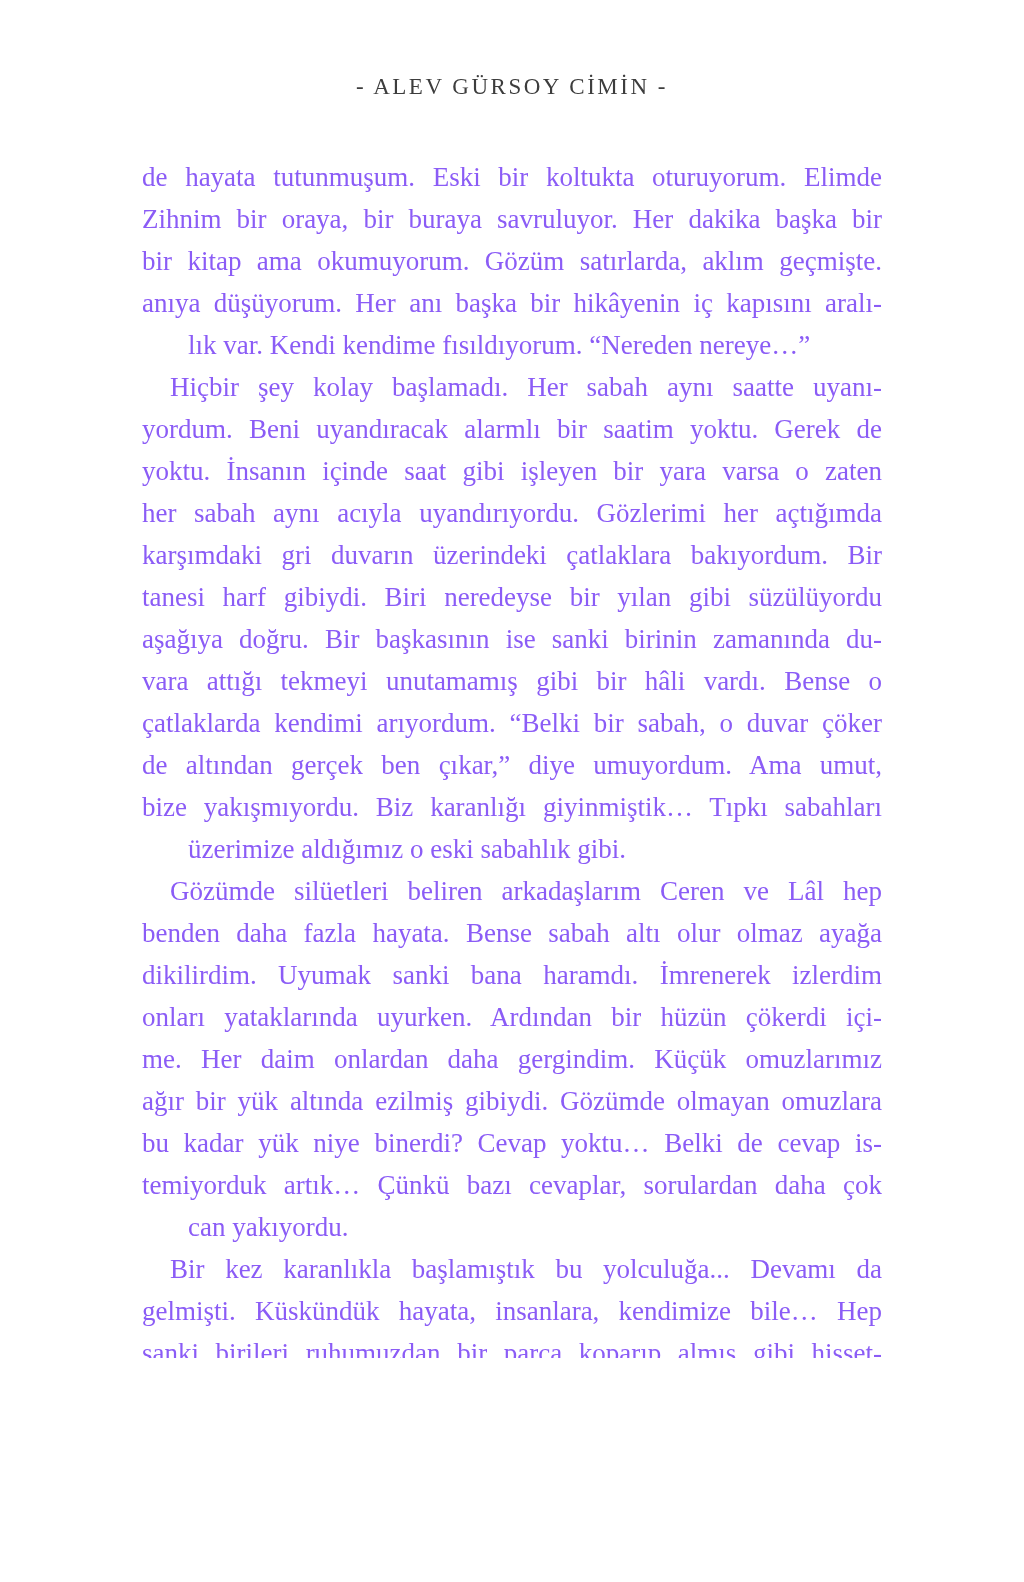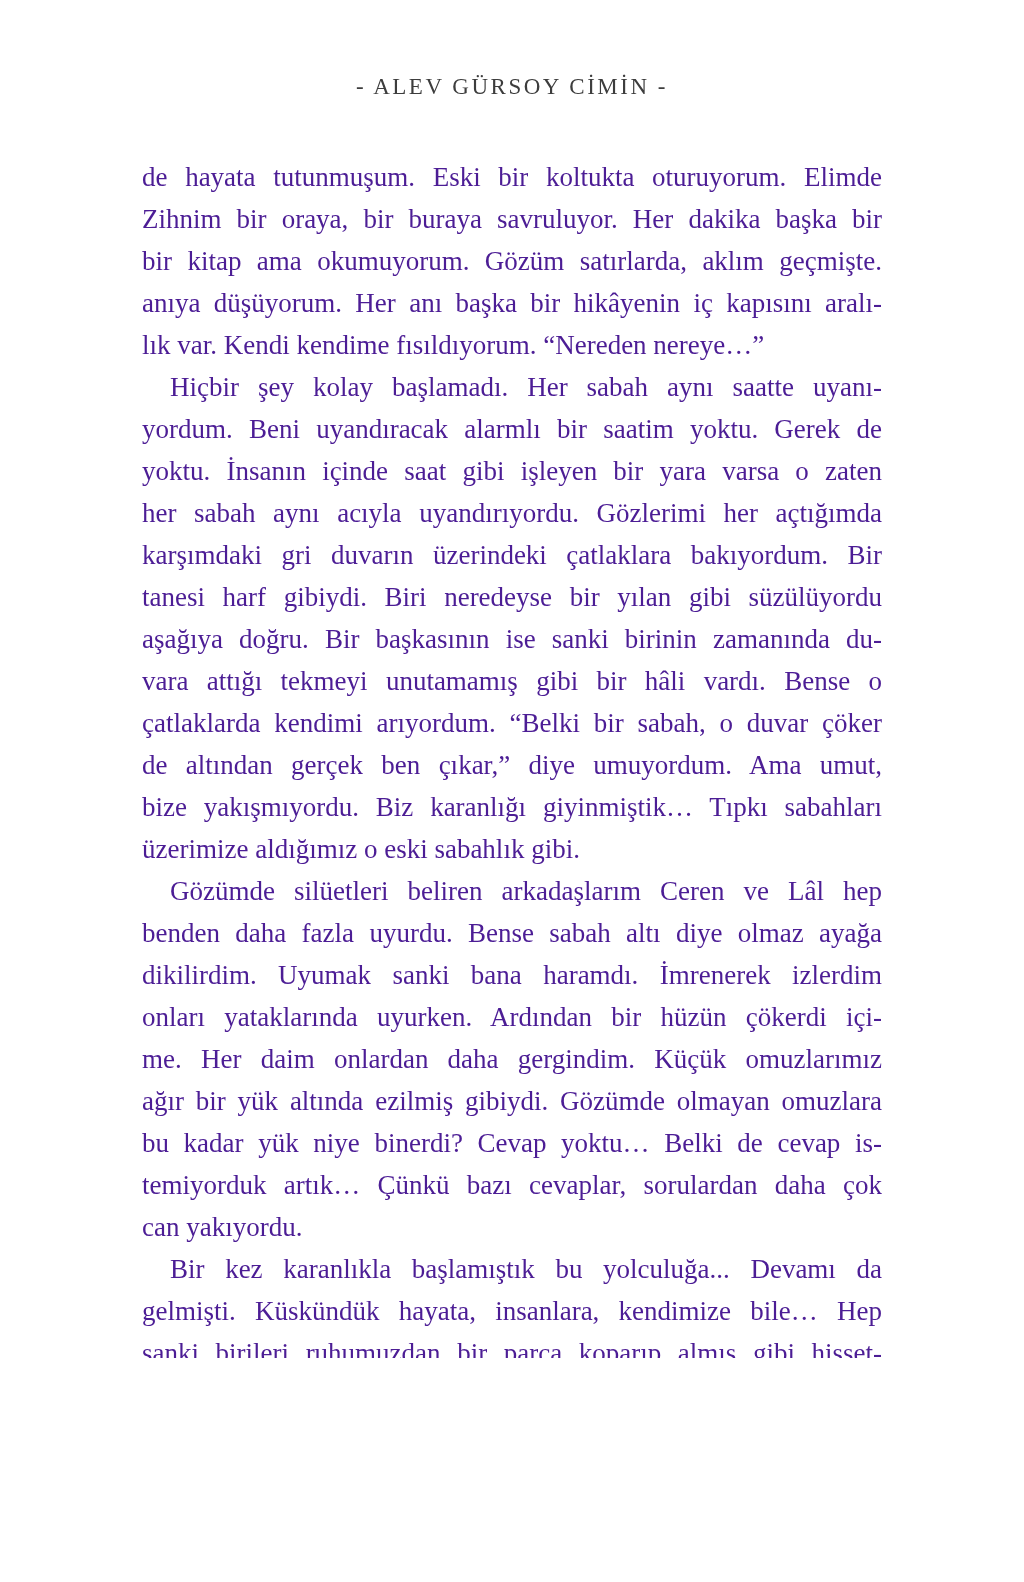--- a/index.html
+++ b/index.html
@@ -29,28 +29,29 @@
     position: absolute;
     top: 156px;
     left: 142px;
     width: 740px;
   }
   .line {
     font-family: "Liberation Serif", serif;
     font-size: 27px;
     line-height: 42px;
     height: 42px;
-    color: #4c1d95;
+    color: #8b5cf6;
     text-align: justify;
     text-align-last: justify;
     white-space: normal;
     overflow: hidden;
   }
   .line.para-end {
     text-align-last: left;
+    margin-left: 46px;
   }
   .line.indent {
     text-indent: 28px;
   }
   .page-number {
     position: absolute;
     top: 1486px;
     left: 0;
     width: 100%;
     text-align: center;
@@ -79,21 +80,21 @@
       <div class="line">her sabah aynı acıyla uyandırıyordu. Gözlerimi her açtığımda</div>
       <div class="line">karşımdaki gri duvarın üzerindeki çatlaklara bakıyordum. Bir</div>
       <div class="line">tanesi harf gibiydi. Biri neredeyse bir yılan gibi süzülüyordu</div>
       <div class="line">aşağıya doğru. Bir başkasının ise sanki birinin zamanında du-</div>
       <div class="line">vara attığı tekmeyi unutamamış gibi bir hâli vardı. Bense o</div>
       <div class="line">çatlaklarda kendimi arıyordum. “Belki bir sabah, o duvar çöker</div>
       <div class="line">de altından gerçek ben çıkar,” diye umuyordum. Ama umut,</div>
       <div class="line">bize yakışmıyordu. Biz karanlığı giyinmiştik… Tıpkı sabahları</div>
       <div class="line para-end">üzerimize aldığımız o eski sabahlık gibi.</div>
       <div class="line indent">Gözümde silüetleri beliren arkadaşlarım Ceren ve Lâl hep</div>
-      <div class="line">benden daha fazla uyurdu. Bense sabah altı diye olmaz ayağa</div>
+      <div class="line">benden daha fazla hayata. Bense sabah altı olur olmaz ayağa</div>
       <div class="line">dikilirdim. Uyumak sanki bana haramdı. İmrenerek izlerdim</div>
       <div class="line">onları yataklarında uyurken. Ardından bir hüzün çökerdi içi-</div>
       <div class="line">me. Her daim onlardan daha gergindim. Küçük omuzlarımız</div>
       <div class="line">ağır bir yük altında ezilmiş gibiydi. Gözümde olmayan omuzlara</div>
       <div class="line">bu kadar yük niye binerdi? Cevap yoktu… Belki de cevap is-</div>
       <div class="line">temiyorduk artık… Çünkü bazı cevaplar, sorulardan daha çok</div>
       <div class="line para-end">can yakıyordu.</div>
       <div class="line indent">Bir kez karanlıkla başlamıştık bu yolculuğa... Devamı da</div>
       <div class="line">gelmişti. Küskündük hayata, insanlara, kendimize bile… Hep</div>
       <div class="line">sanki birileri ruhumuzdan bir parça koparıp almış gibi hisset-</div>

